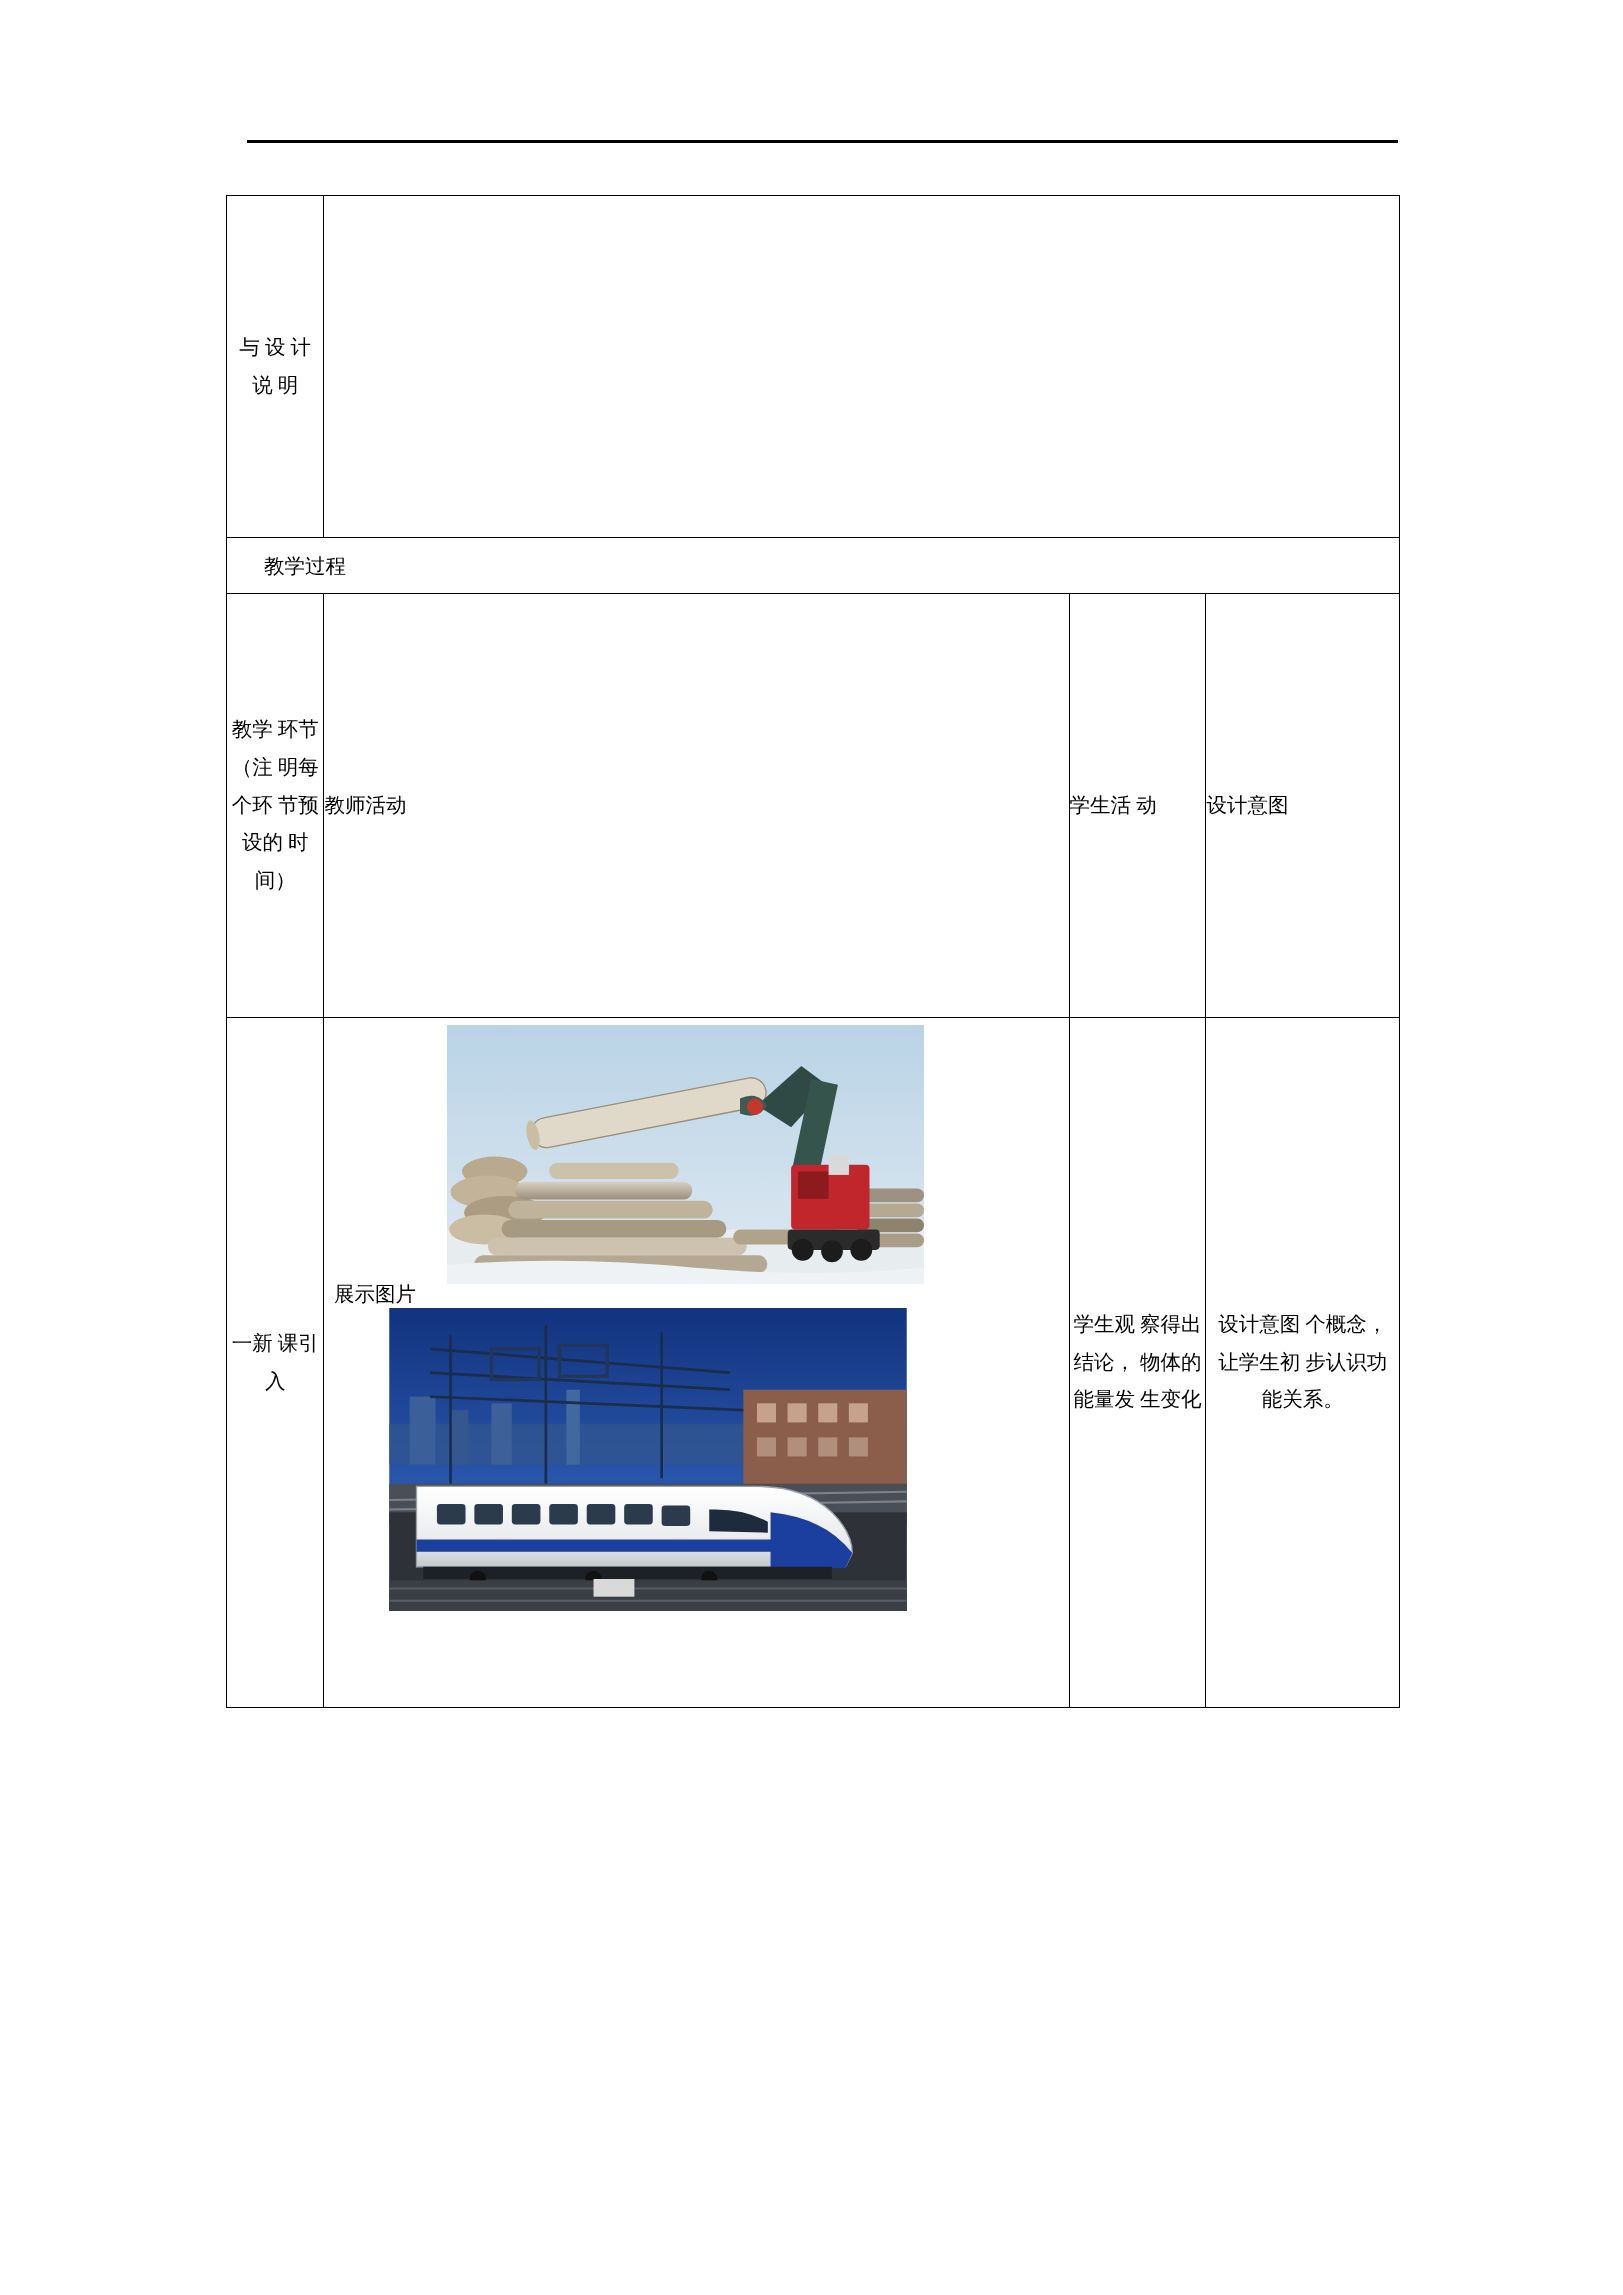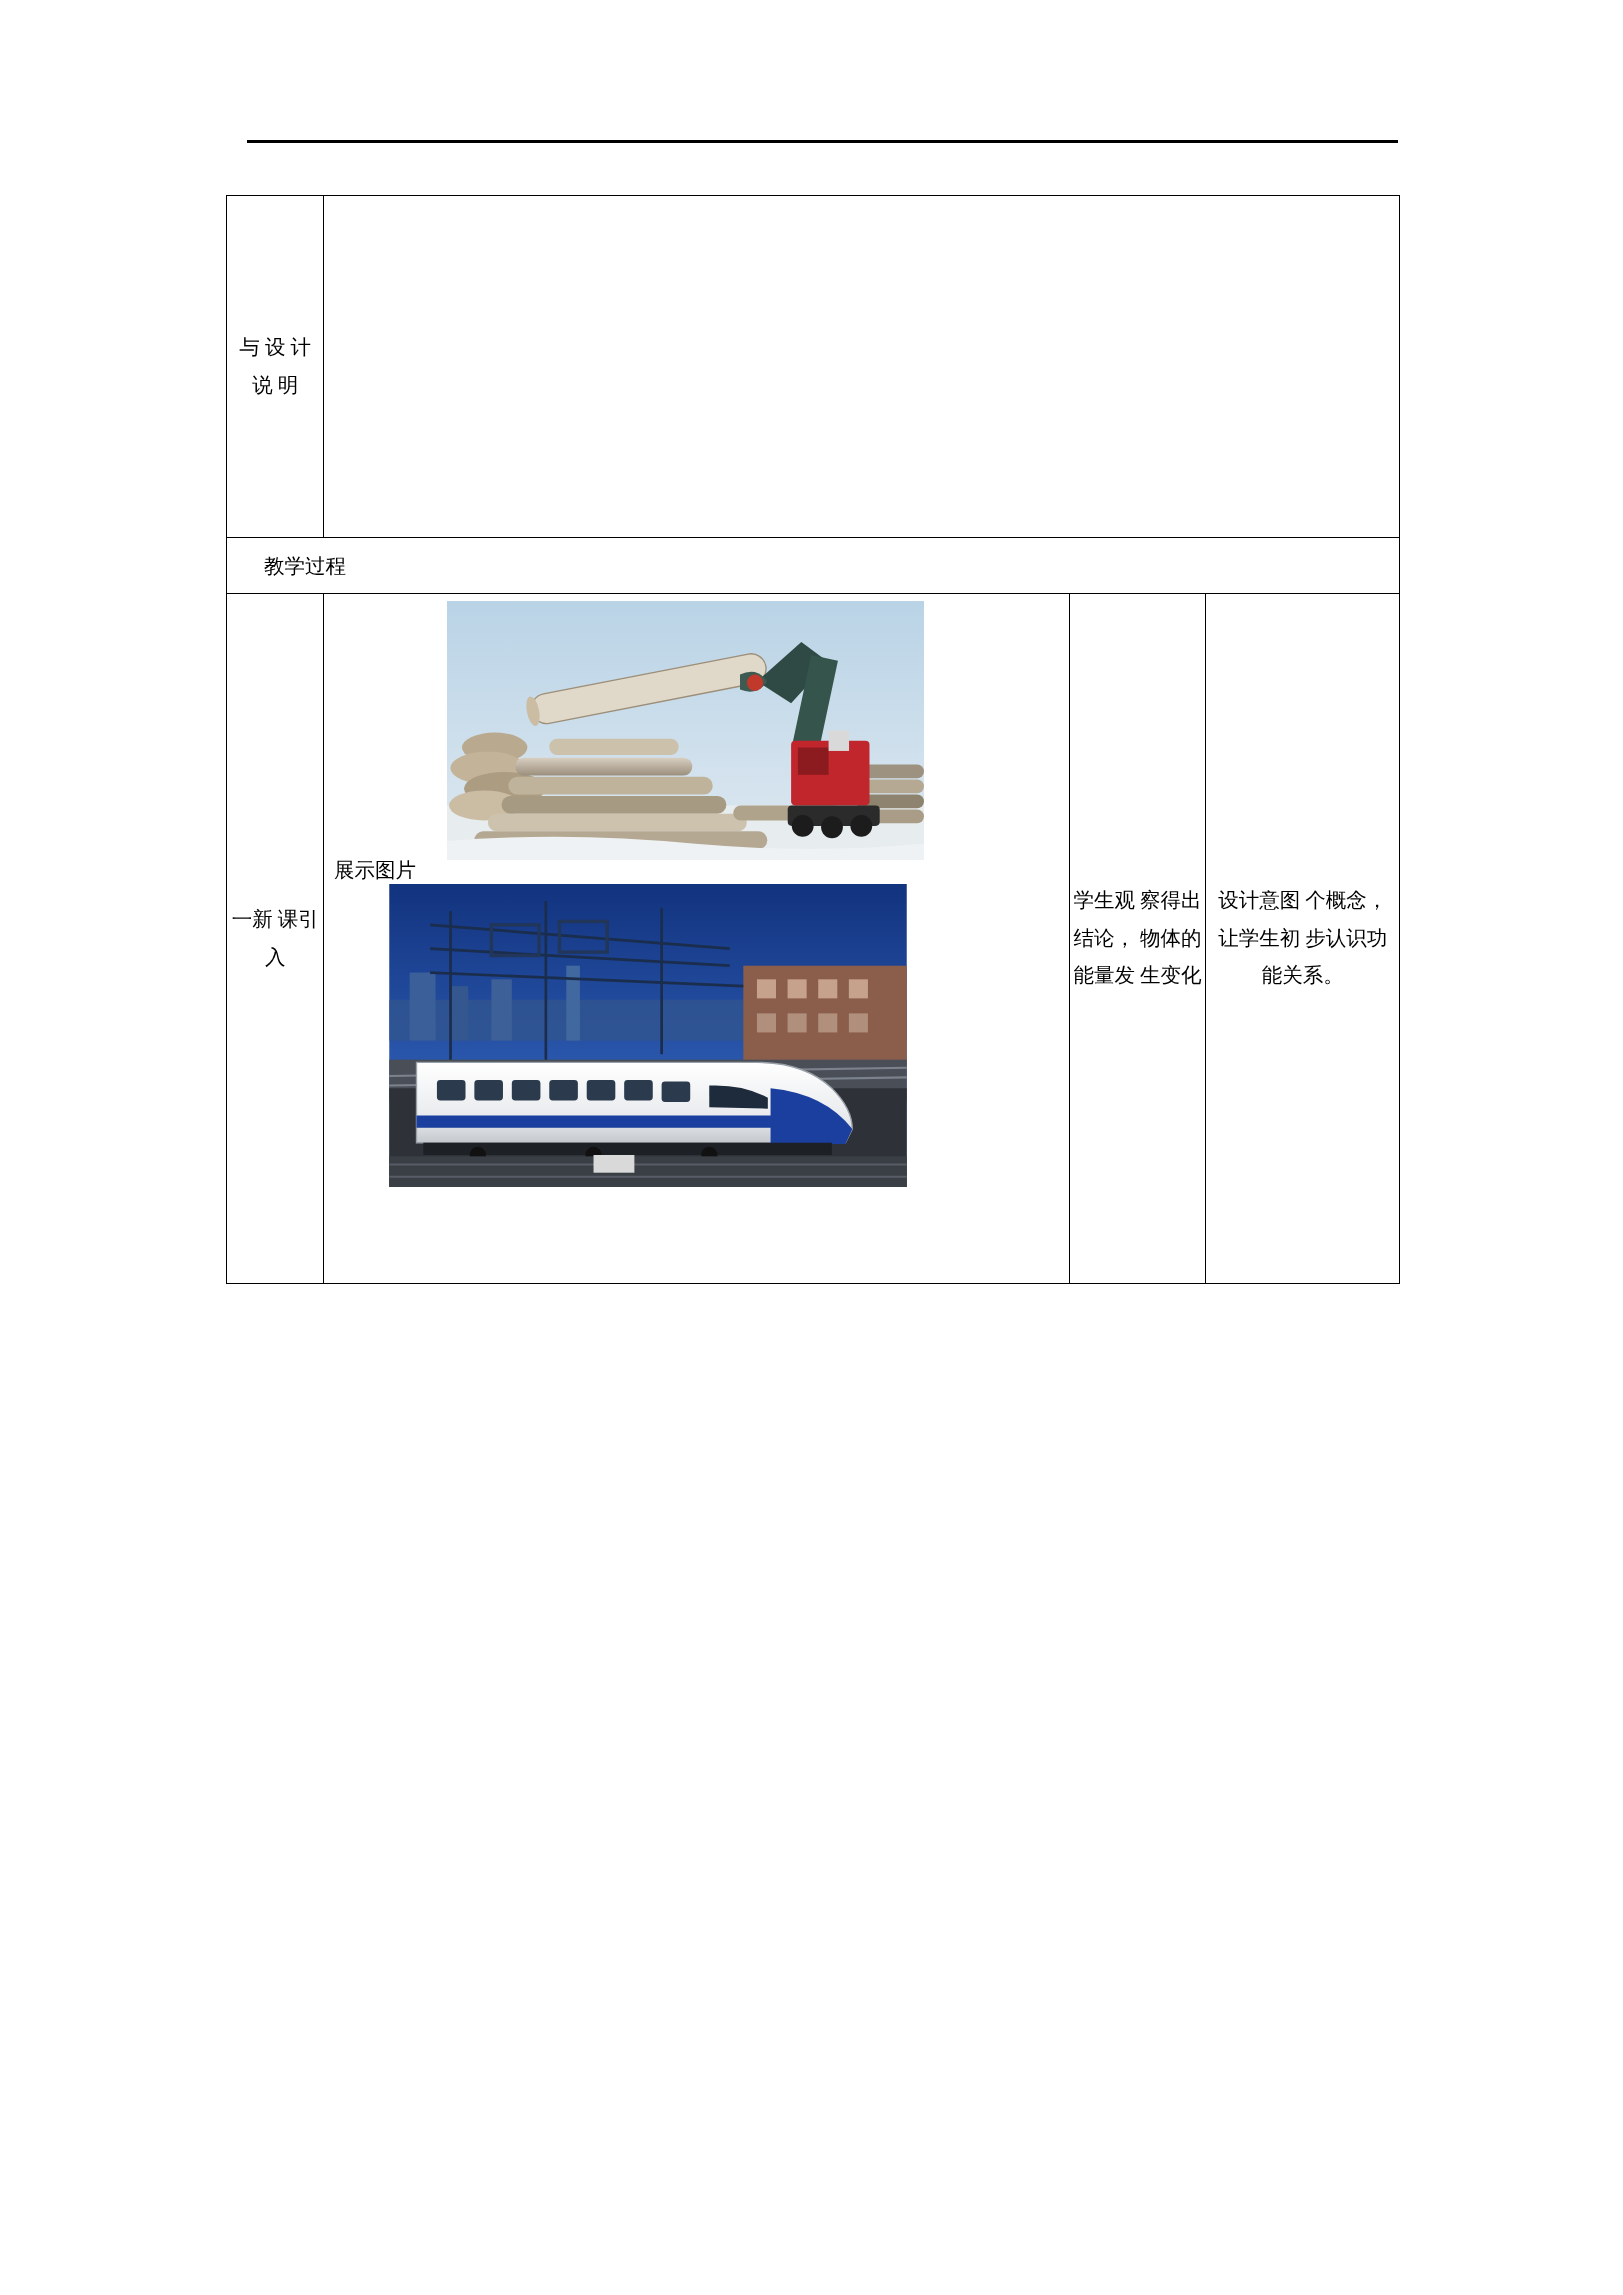--- a/index.html
+++ b/index.html
@@ -112,20 +112,26 @@
       <col style="width:104px">
       <col style="width:147px">
     </colgroup>
     <tbody>
       <tr>
         <td class="vtext" style="height:341px; writing-mode:horizontal-tb;">与 设 计 说 明</td>
         <td colspan="3"></td>
       </tr>
       <tr>
         <td colspan="4" class="mid-label" style="height:55px;padding-left:37px;">教学过程</td>
+      </tr>
+      <tr>
+        <td class="narrow-col-text" style="height:423px;">教学 环节 （注 明每 个环 节预 设的 时 间）</td>
+        <td class="cell-pad">教师活动</td>
+        <td class="cell-pad">学生活 动</td>
+        <td class="cell-pad">设计意图</td>
       </tr>
       <tr>
         <td class="narrow-col-text" style="height:689px;margin-left:36px;">一新 课引 入</td>
         <td class="img-wrap">
           <div class="main-cell-inner">
             <div class="label-show">展示图片</div>
 
             <div class="logs-photo">
               <svg width="477" height="259" viewBox="0 0 700 380" xmlns="http://www.w3.org/2000/svg">
                 <defs>

